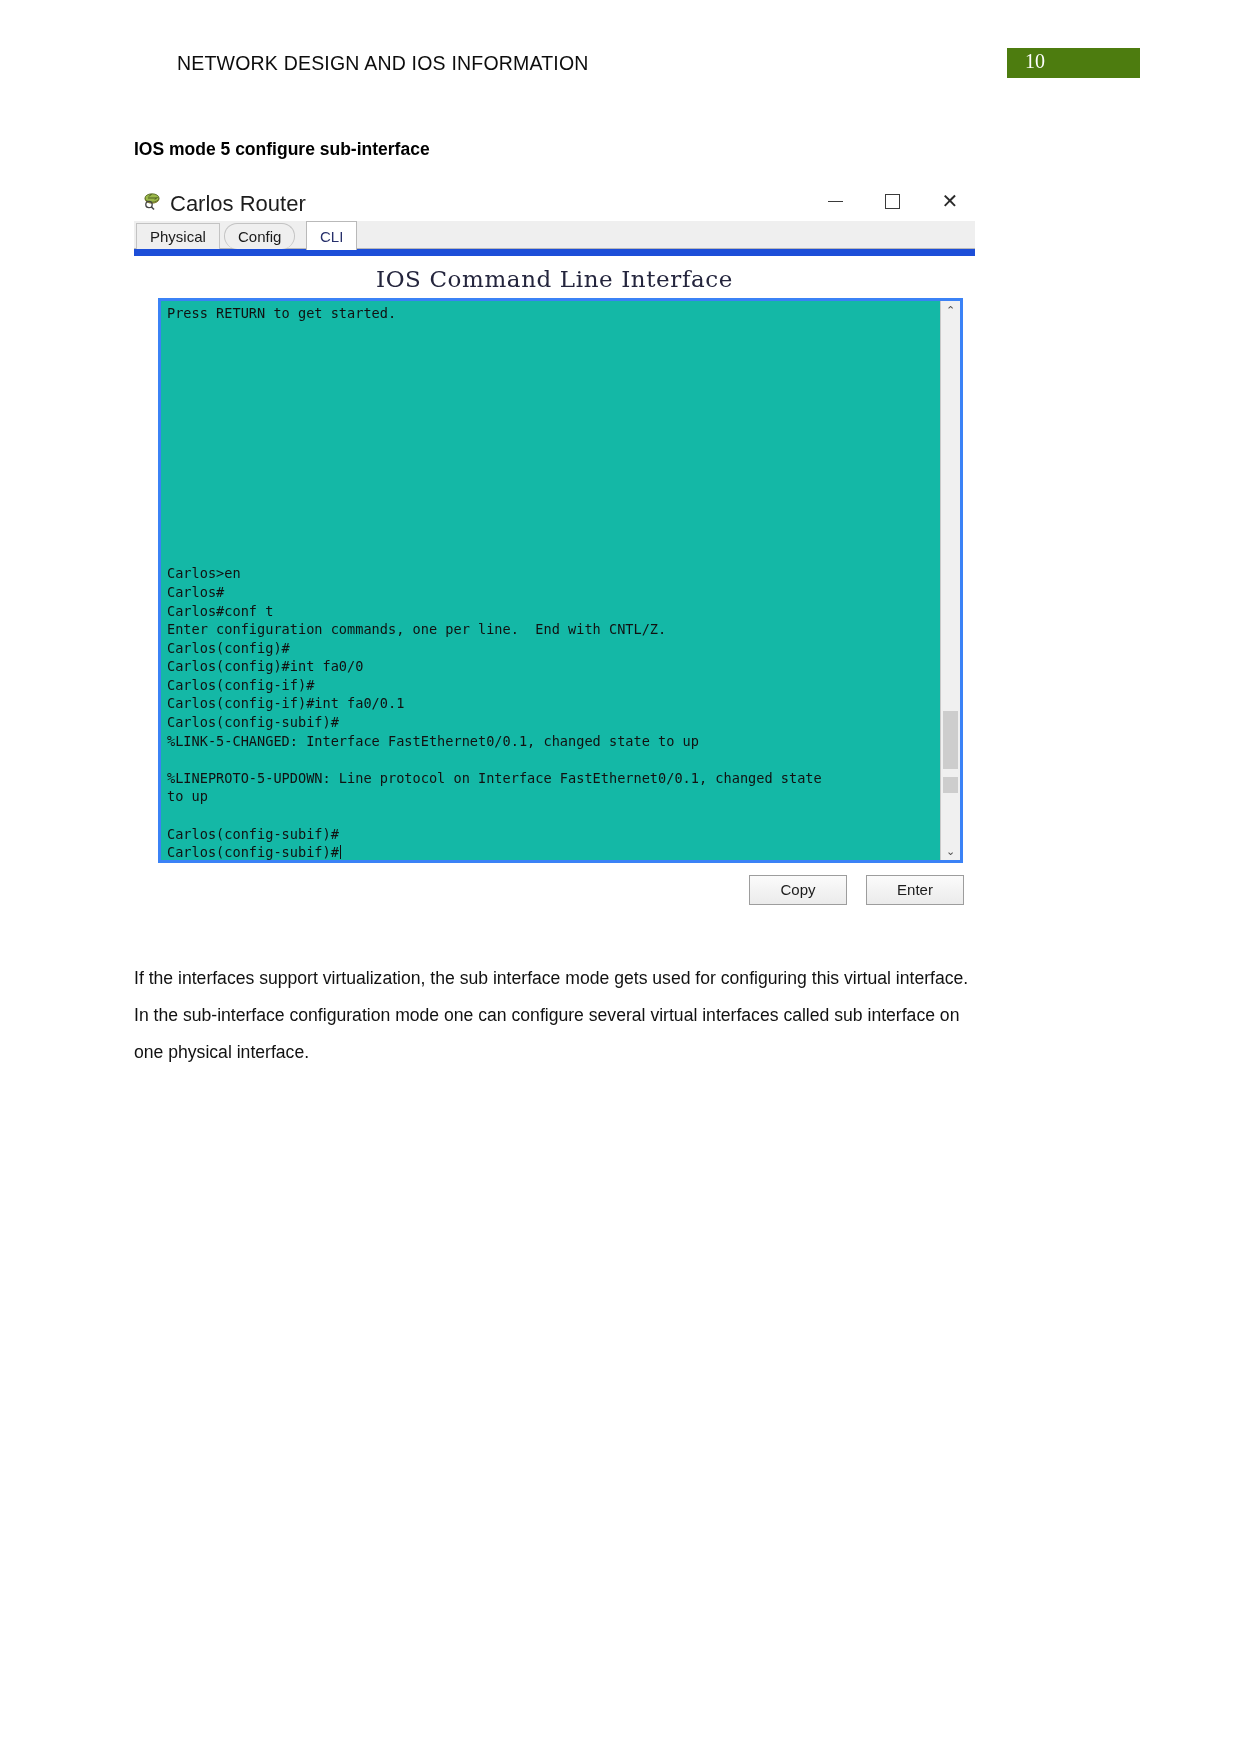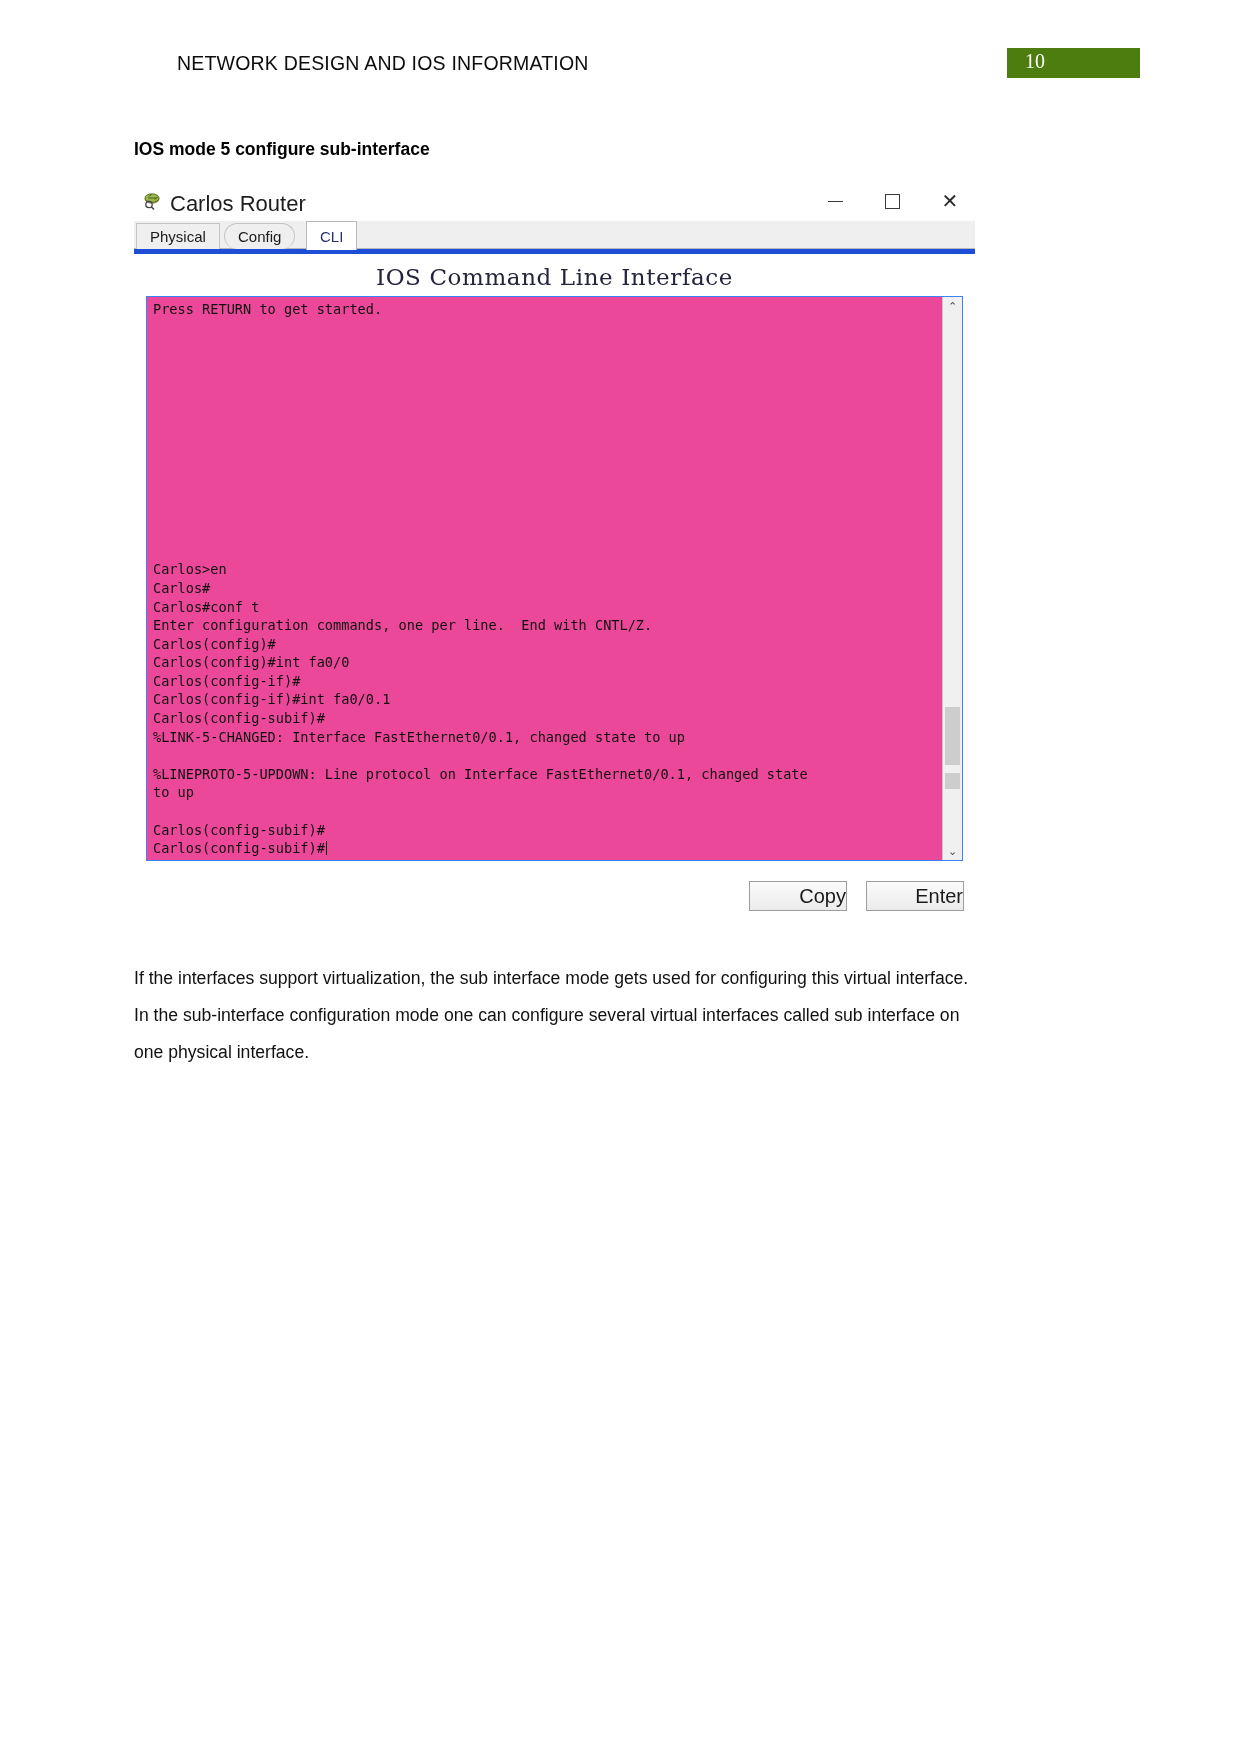--- a/index.html
+++ b/index.html
@@ -104,21 +104,21 @@
   .win-ctrl.max { right: 66px; }
   .win-ctrl.close { right: 8px; font-size: 20px; }
 
   .dash { display:inline-block; width:15px; height:1.5px; background:#3a3a3a; vertical-align:middle;}
   .sqr  { display:inline-block; width:13px; height:13px; border:1.5px solid #3a3a3a; vertical-align:middle;}
 
   
   .tabstrip {
     position: relative;
     height: 28px;
-    border-bottom: 5px solid #1d4ed8;
+    border-bottom: 7px solid #1d4ed8;
     background: #c4b5fd;
   }
   .tab {
     position: absolute;
     top: 2px;
     height: 26px;
     line-height: 26px;
     padding: 0 13px;
     font-size: 15px;
     color: #1a1a1a;
@@ -151,23 +151,23 @@
     font-size: 23px;
     color: #24253d;
     letter-spacing: 0.6px;
     padding: 10px 0 6px 0;
     background: #ffffff;
   }
 
   
   .term-wrap {
     position: relative;
-    margin: 0 12px 0 12px;
-    border: 1px solid #3b82f6;
-    background: #ec4899;
+    margin: 0 12px 0 24px;
+    border: 3px solid #3b82f6;
+    background: #14b8a6;
     height: 565px;
     box-sizing: border-box;
   }
   .term {
     position: absolute;
     left: 0; top: 0;
     right: 19px; bottom: 0;
     padding: 3px 0 0 6px;
     box-sizing: border-box;
     font-family: "DejaVu Sans Mono", "Liberation Mono", monospace;
@@ -215,25 +215,25 @@
   .sb-thumb.t1 { top: 410px; height: 58px; }
   .sb-thumb.t2 { top: 476px; height: 16px; }
 
   
   .btnrow {
     position: relative;
     height: 52px;
   }
   .btn {
     position: absolute;
-    top: 20px;
+    top: 12px;
     height: 30px;
     line-height: 28px;
-    text-align: right;
-    font-size: 20px;
+    text-align: center;
+    font-size: 15px;
     color: #1b1b1b;
     background: linear-gradient(#fbfbfb, #ebebeb);
     border: 1px solid #9d9d9d;
     box-sizing: border-box;
   }
   .btn.copy  { right: 128px; width: 98px; }
   .btn.paste { right: 11px;  width: 98px; }
 
   
   .body-para {

